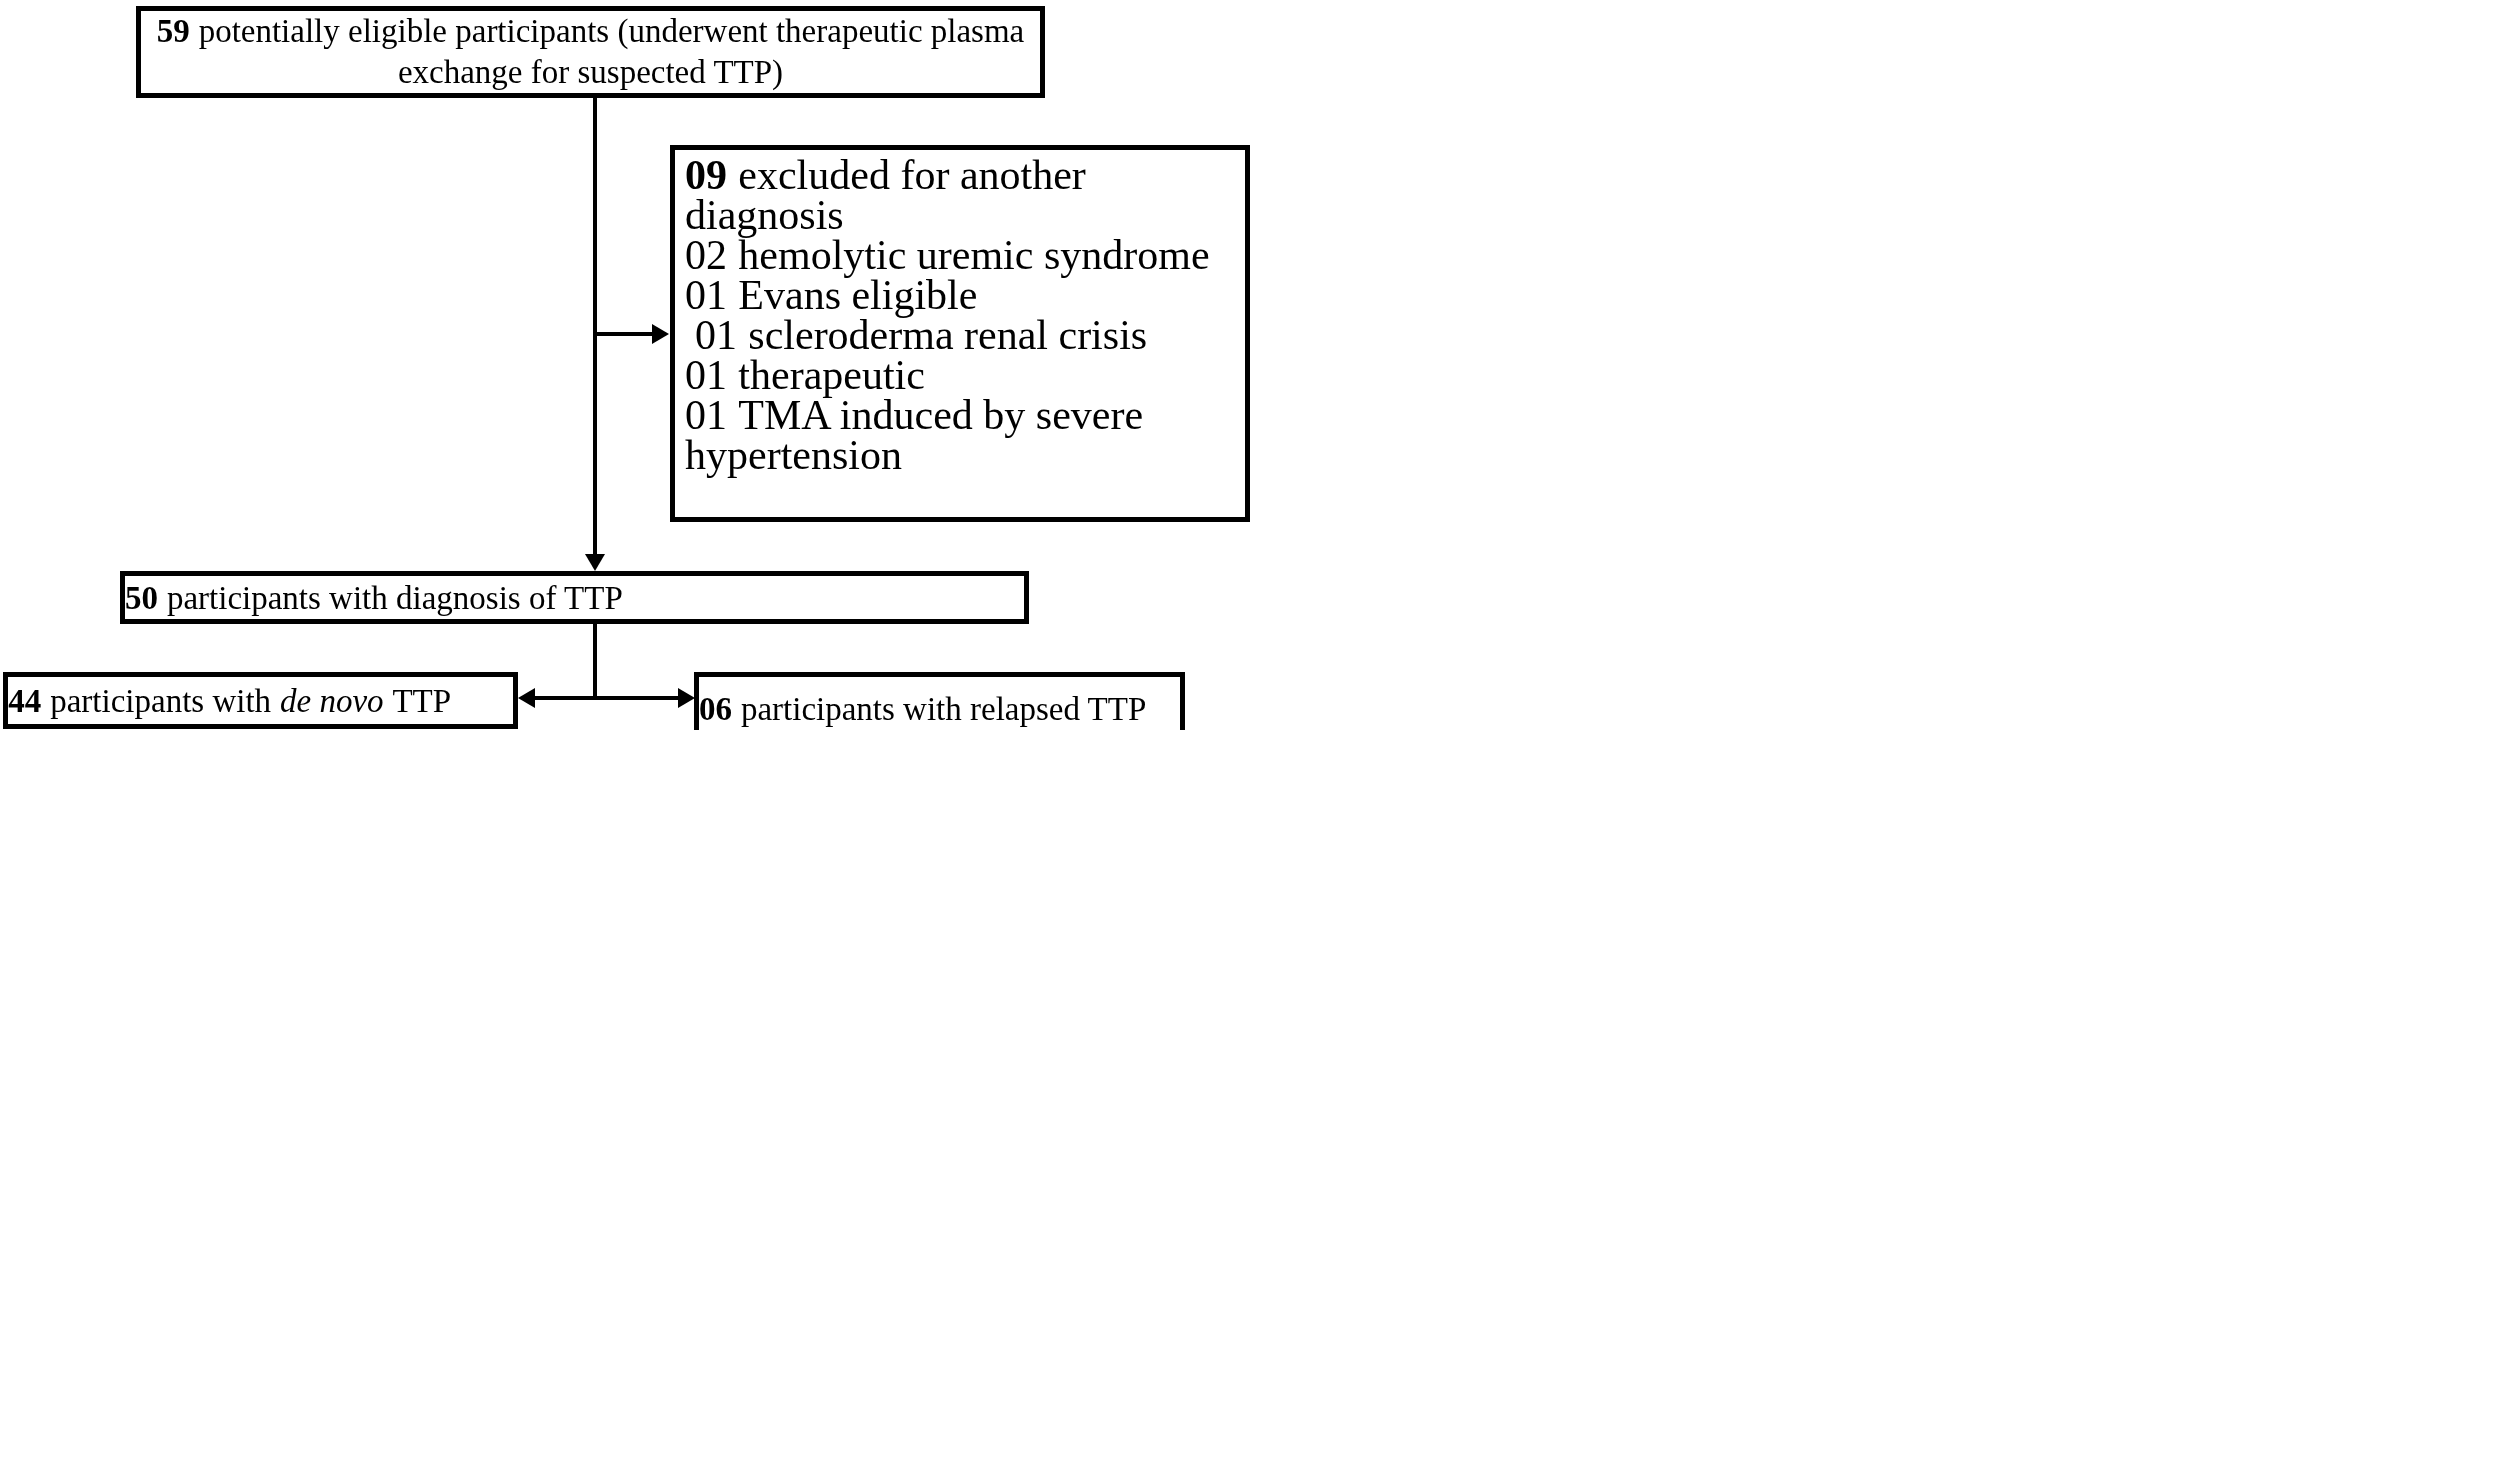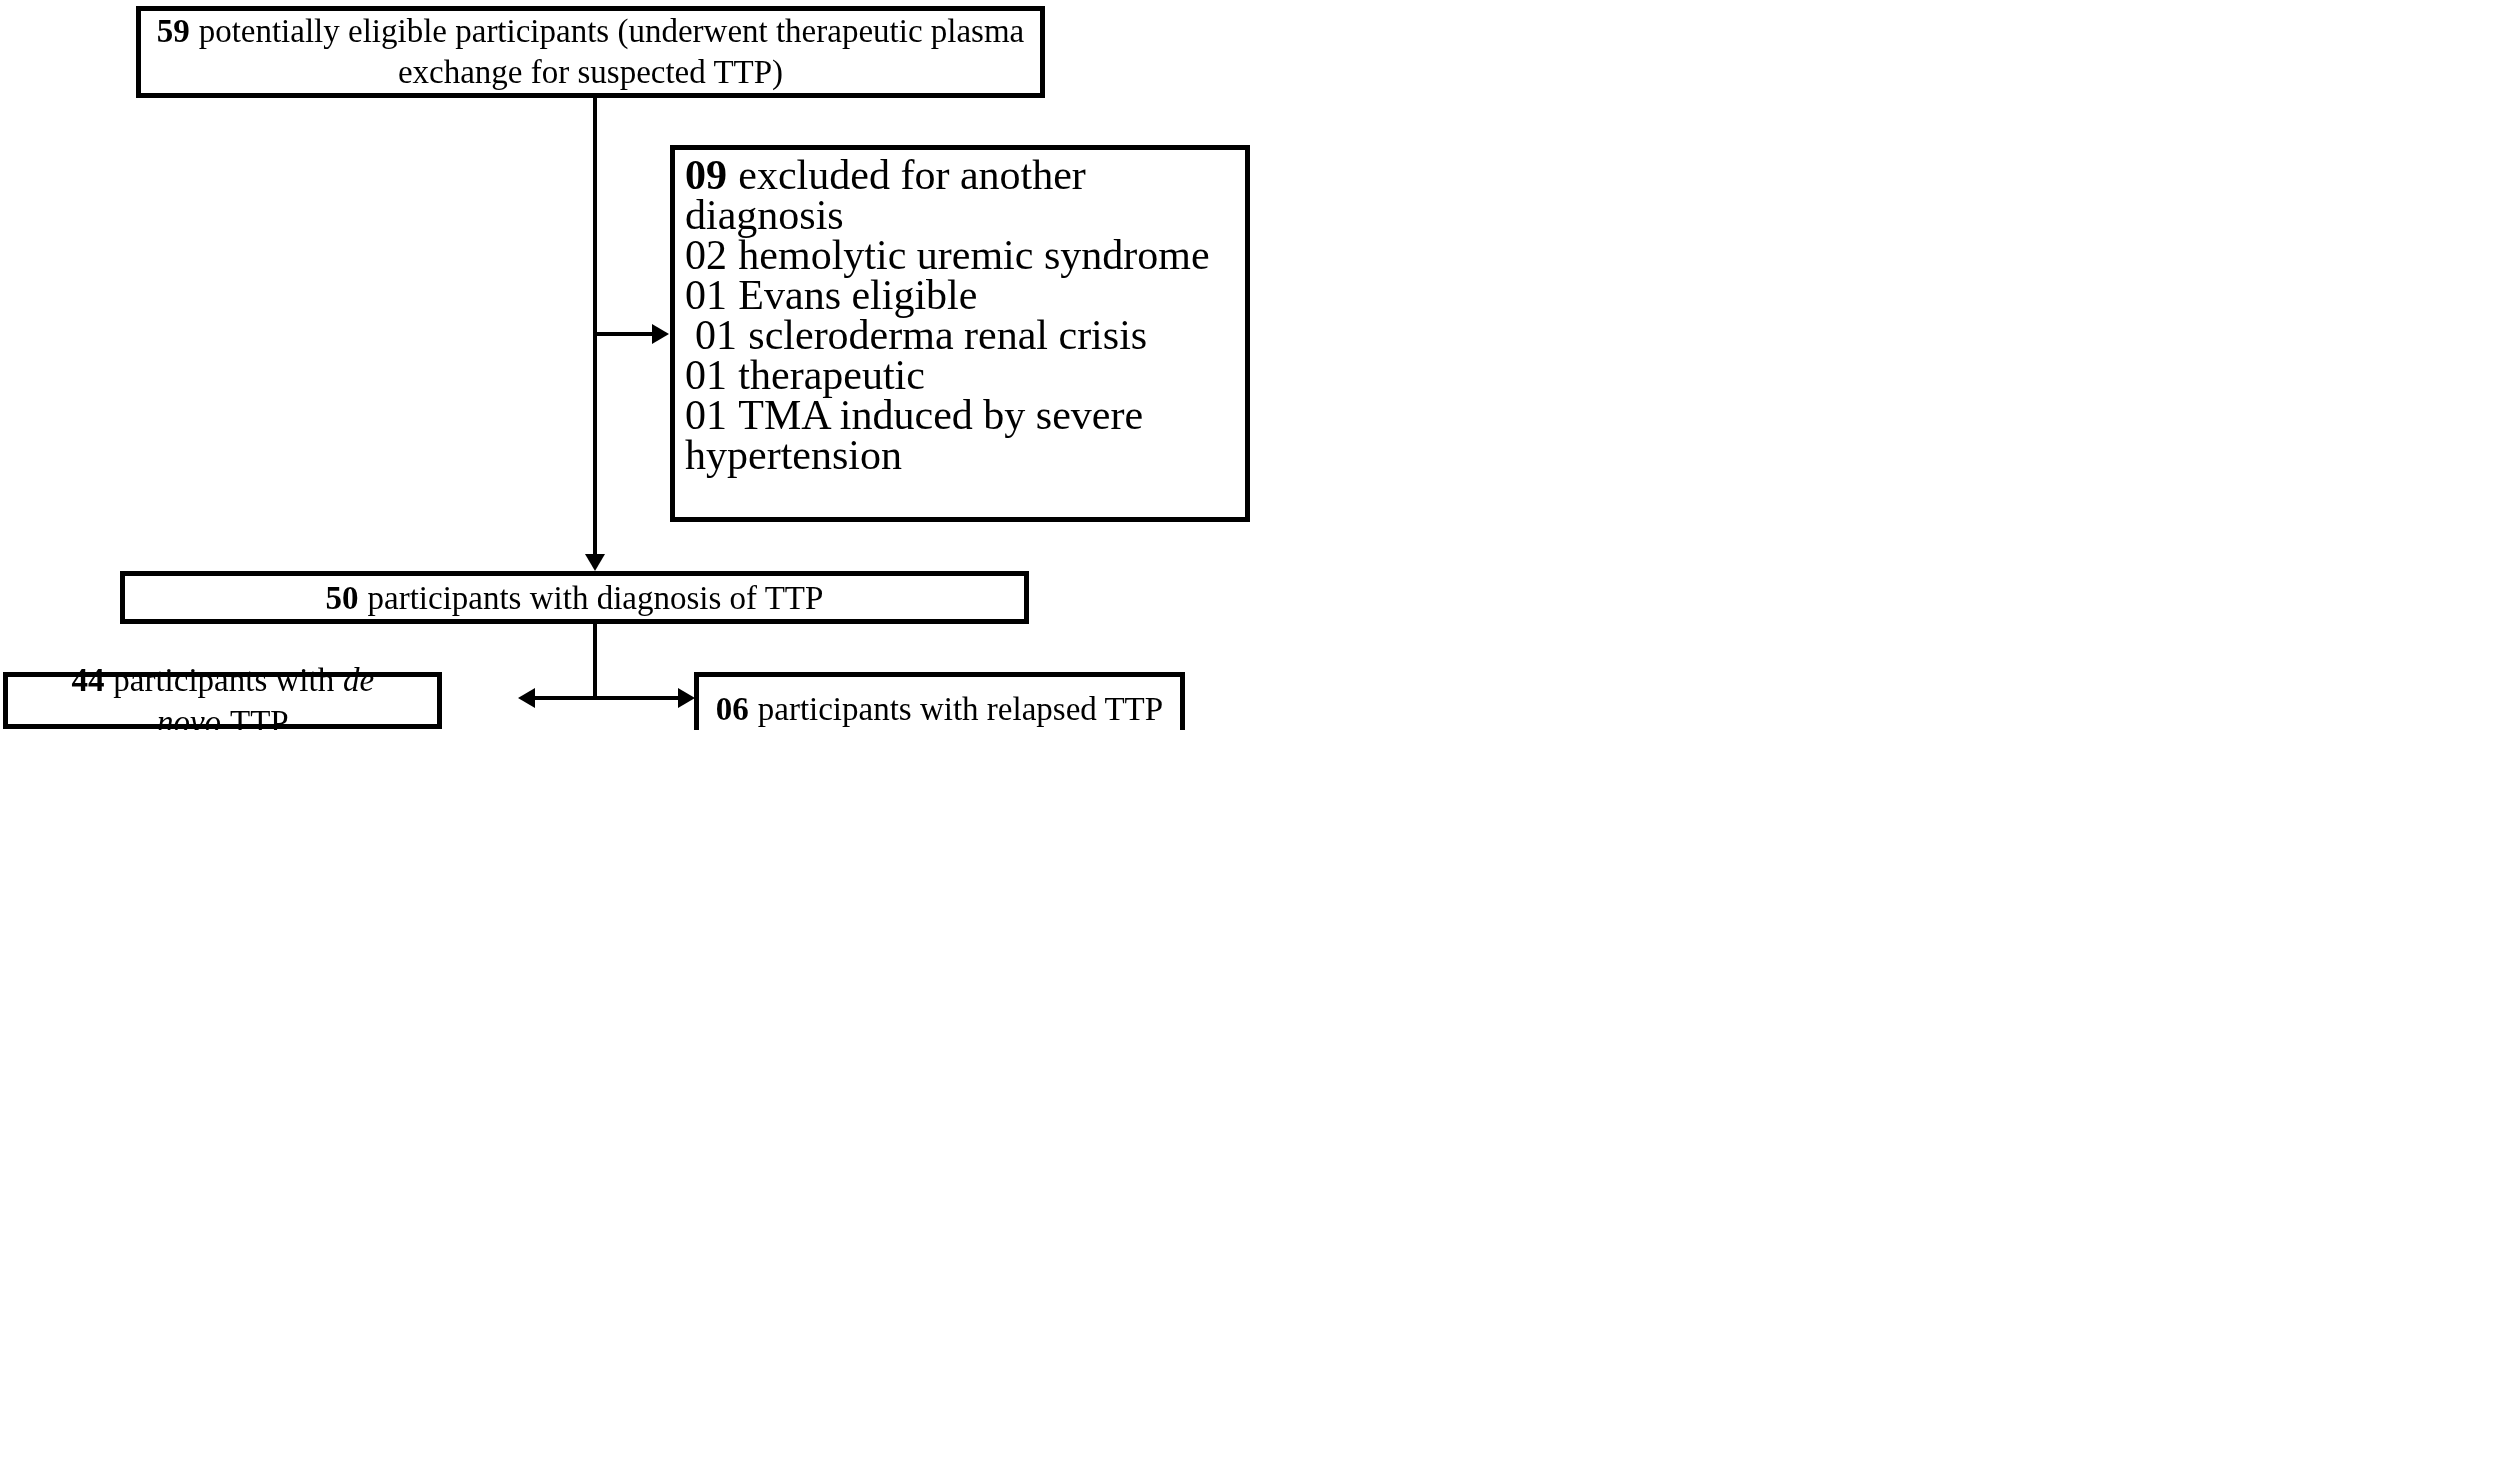--- a/index.html
+++ b/index.html
@@ -20,21 +20,21 @@
     position: absolute;
     border: 5px solid #000000;
     background: #ffffff;
     box-sizing: border-box;
     font-size: 33px;
     line-height: 42px;
   }
   .center-text {
     display: flex;
     align-items: center;
-    justify-content: center;
+    justify-content: flex-start;
     text-align: center;
   }
   .num { font-weight: bold; margin-right: 0.27em; }
   .plainnum { margin-right: 0.27em; }
   .seg { margin-right: 0.27em; }
   .italic { font-style: italic; }
 
   .box-top {
     left: 136px; top: 5.9px;
     width: 909px; height: 92px;
@@ -49,21 +49,21 @@
     font-size: 42px;
   }
   .xrow { white-space: normal; }
   .xrow.indent { padding-left: 10px; }
   .box-diagnosis {
     left: 120px; top: 571px;
     width: 909px; height: 53px;
   }
   .box-denovo {
     left: 3.3px; top: 672px;
-    width: 439px; height: 57px;
+    width: 515px; height: 57px;
   }
   .box-relapsed {
     left: 694px; top: 672px;
     width: 491px; height: 74px;
   }
 
   .line {
     position: absolute;
     background: #000000;
   }

